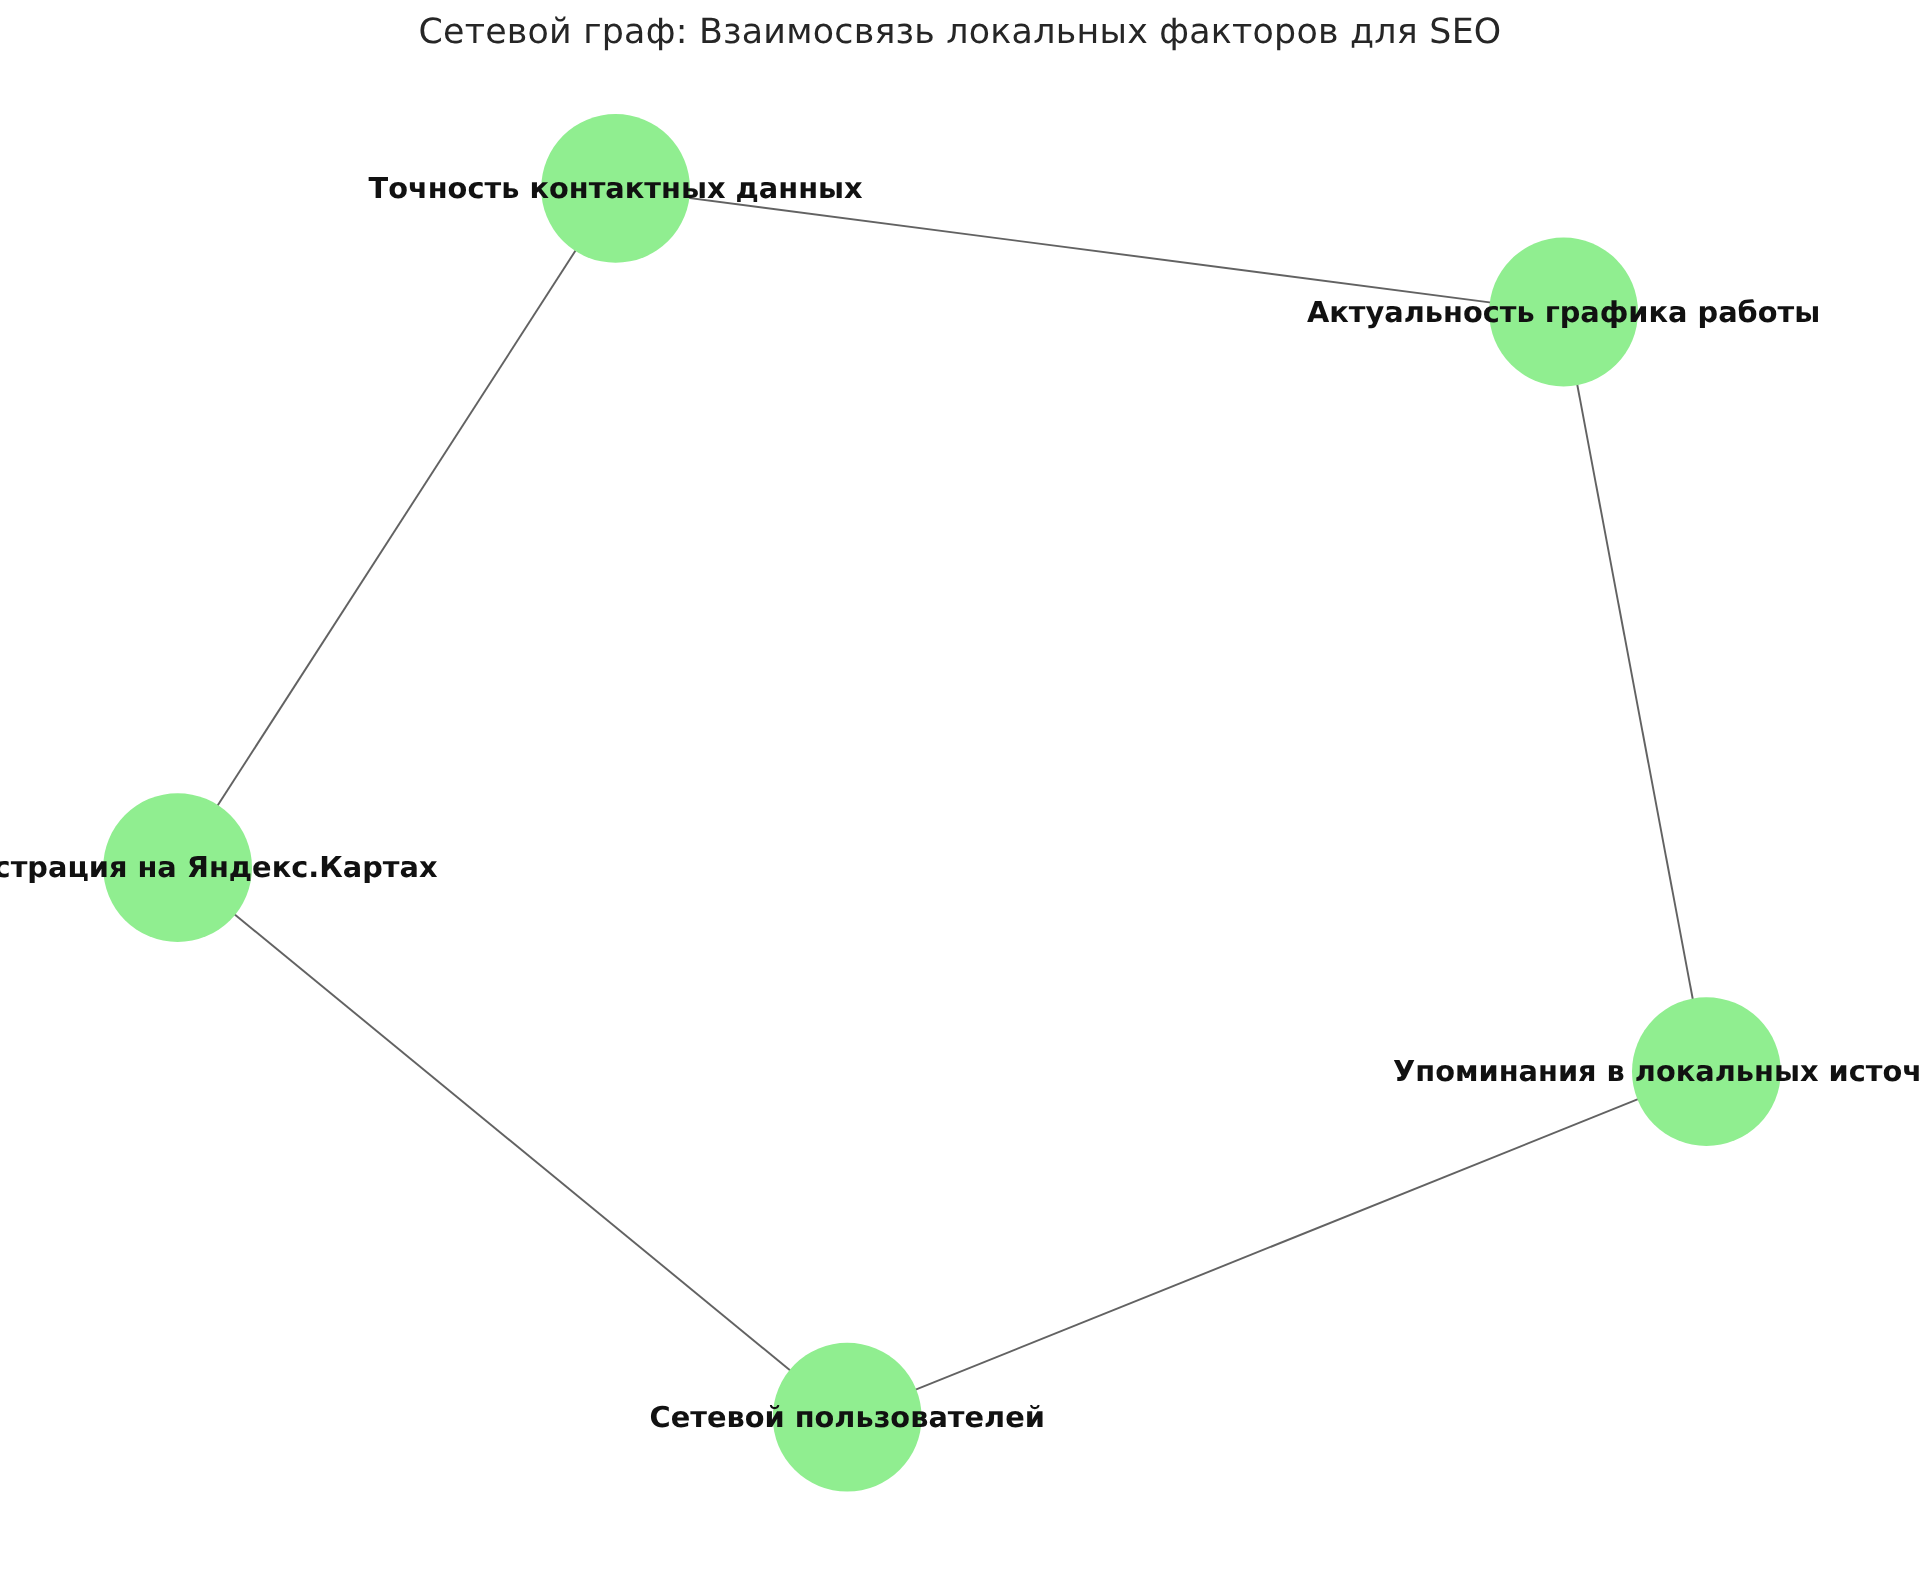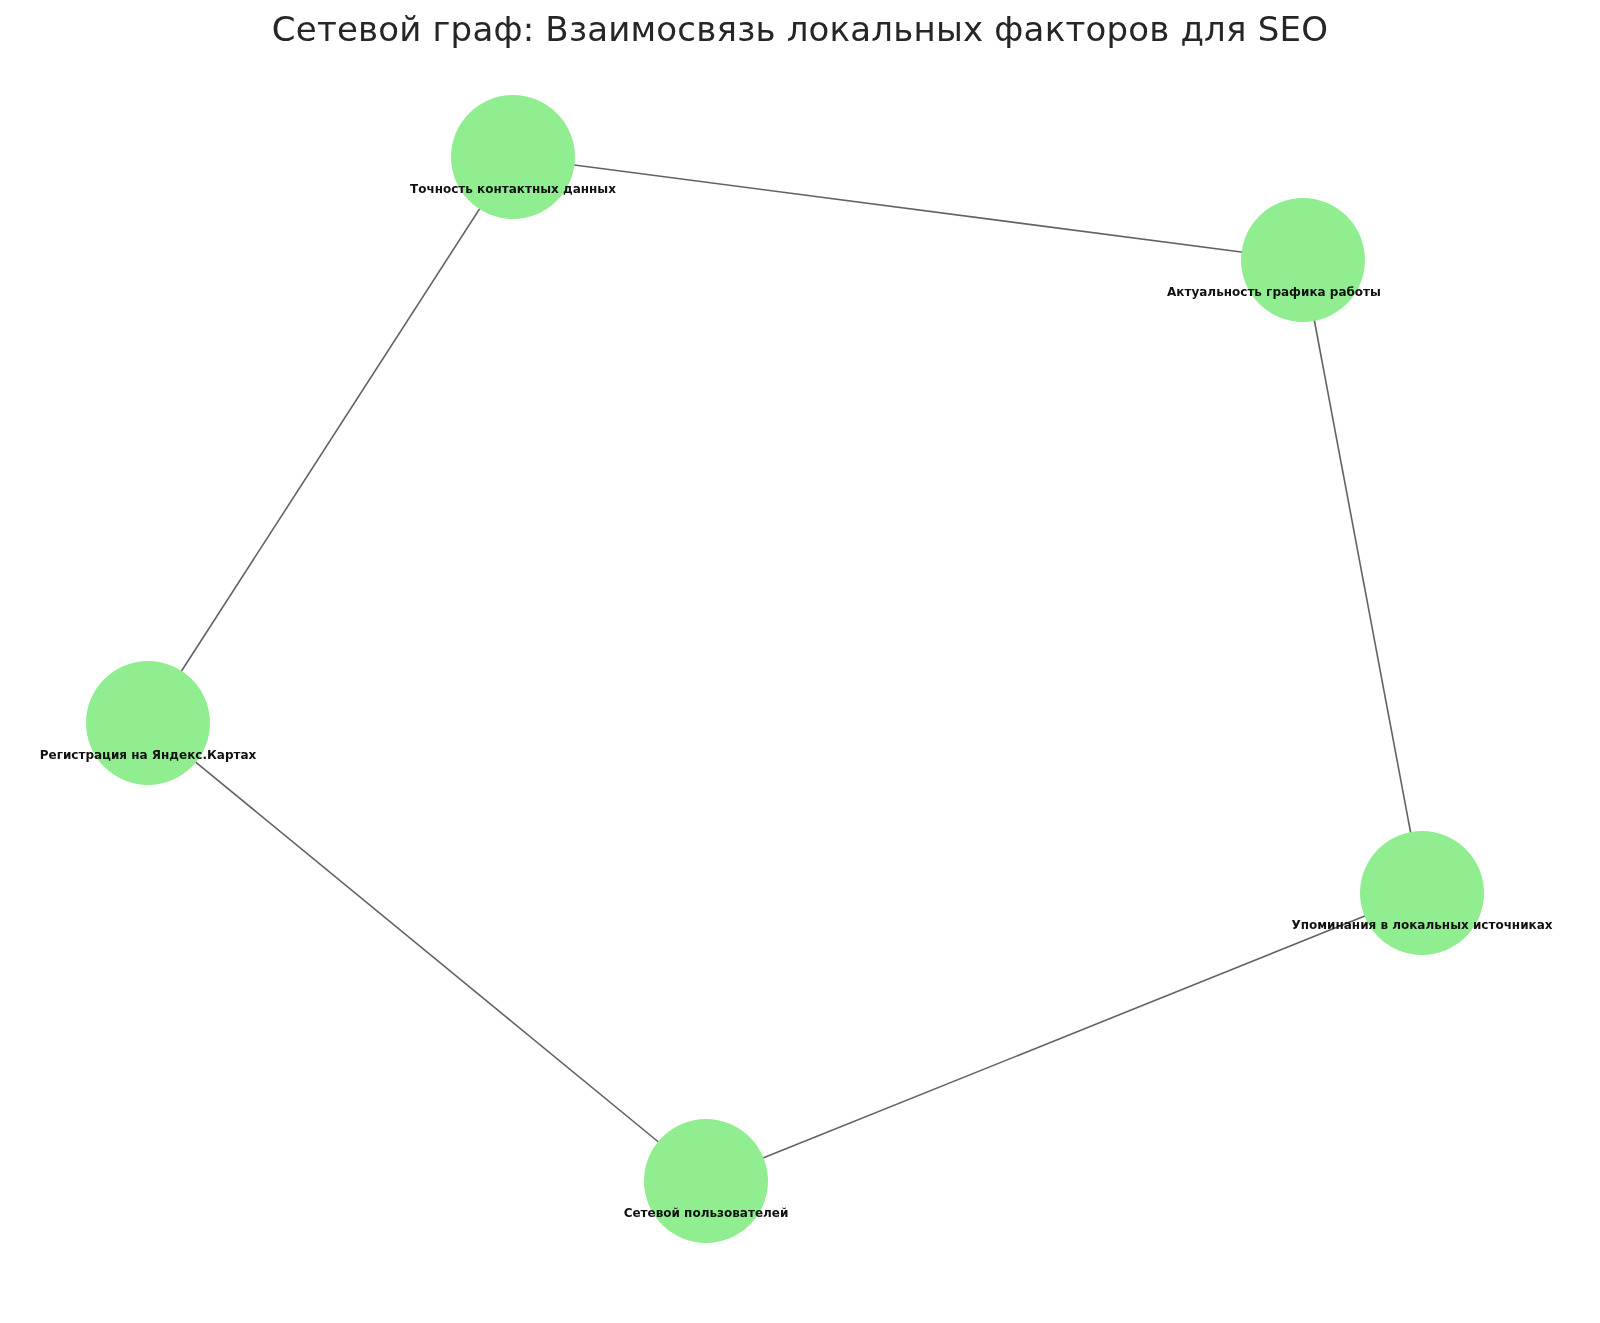--- a/index.html
+++ b/index.html
@@ -20,44 +20,43 @@
     height: 1323px;
     background: #ffffff;
   }
   #chart-title {
     position: absolute;
     left: 0;
     top: 9px;
     width: 1600px;
     text-align: center;
     font-family: "DejaVu Sans", sans-serif;
-    font-size: 34px;
+    font-size: 29px;
     font-weight: 400;
     color: #262626;
     letter-spacing: 0.2px;
     white-space: nowrap;
   }
   #graph-svg {
     position: absolute;
     left: 0;
     top: 0;
     width: 1600px;
     height: 1323px;
     display: block;
   }
   .node-label {
     position: absolute;
     font-family: "DejaVu Sans", sans-serif;
-    font-size: 12px;
+    font-size: 24px;
     font-weight: bold;
     color: #111111;
     white-space: nowrap;
     transform: translate(-50%, -50%);
     pointer-events: none;
-    margin-top: 32px;
   }
 </style>
 </head>
 <body>
 
 <div id="figure">
 
   <div id="chart-title">Сетевой граф: Взаимосвязь локальных факторов для SEO</div>
 
   <svg id="graph-svg" viewBox="0 0 1600 1323" xmlns="http://www.w3.org/2000/svg">
@@ -72,19 +71,19 @@
         <circle cx="513" cy="157" r="62" fill="#90ee90"></circle>
         <circle cx="1303" cy="260" r="62" fill="#90ee90"></circle>
         <circle cx="148" cy="723" r="62" fill="#90ee90"></circle>
         <circle cx="1422" cy="893" r="62" fill="#90ee90"></circle>
         <circle cx="706" cy="1181" r="62" fill="#90ee90"></circle>
       </g>
   </svg>
 
   <div id="label-layer">
       <div class="node-label" style="left: 513px; top: 157px; color: rgb(17, 17, 17);">Точность контактных данных</div>
-      <div class="node-label" style="left: 1274px; top: 260px; color: rgb(17, 17, 17);">Актуальность графика работы</div>
+      <div class="node-label" style="left: 1303px; top: 260px; color: rgb(17, 17, 17);">Актуальность графика работы</div>
       <div class="node-label" style="left: 148px; top: 723px; color: rgb(17, 17, 17);">Регистрация на Яндекс.Картах</div>
       <div class="node-label" style="left: 1422px; top: 893px; color: rgb(17, 17, 17);">Упоминания в локальных источниках</div>
       <div class="node-label" style="left: 706px; top: 1181px; color: rgb(17, 17, 17);">Сетевой пользователей</div>
     </div>
 
 </div>
 
 </body></html>

